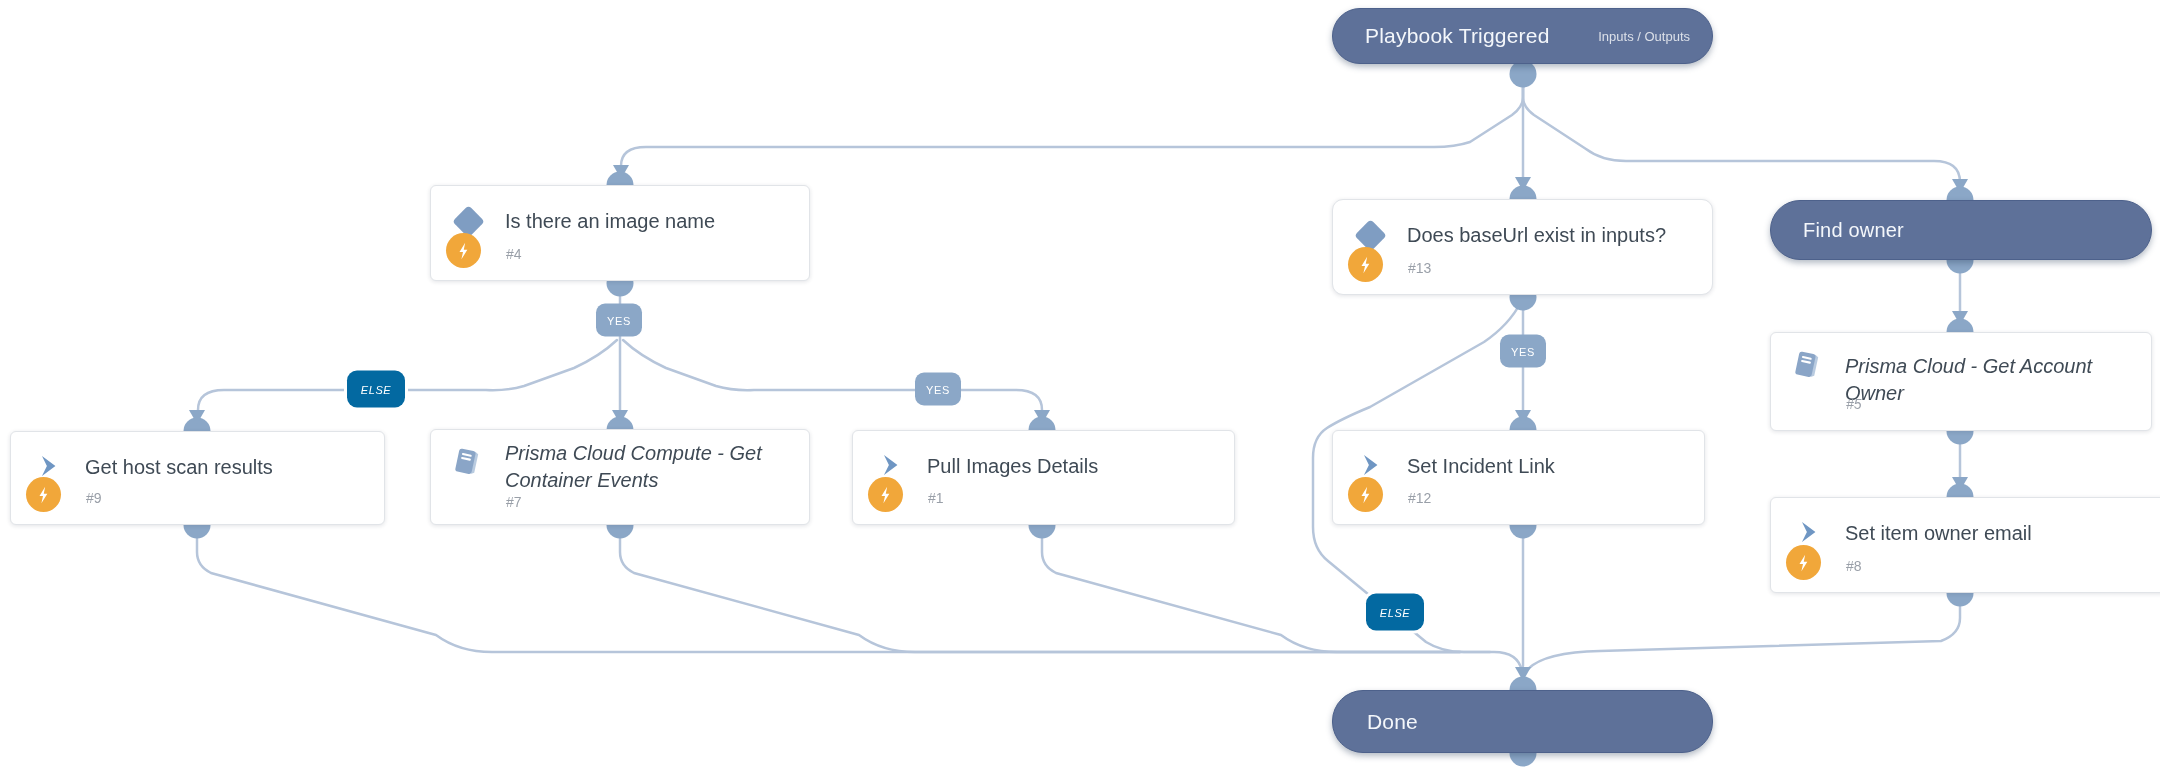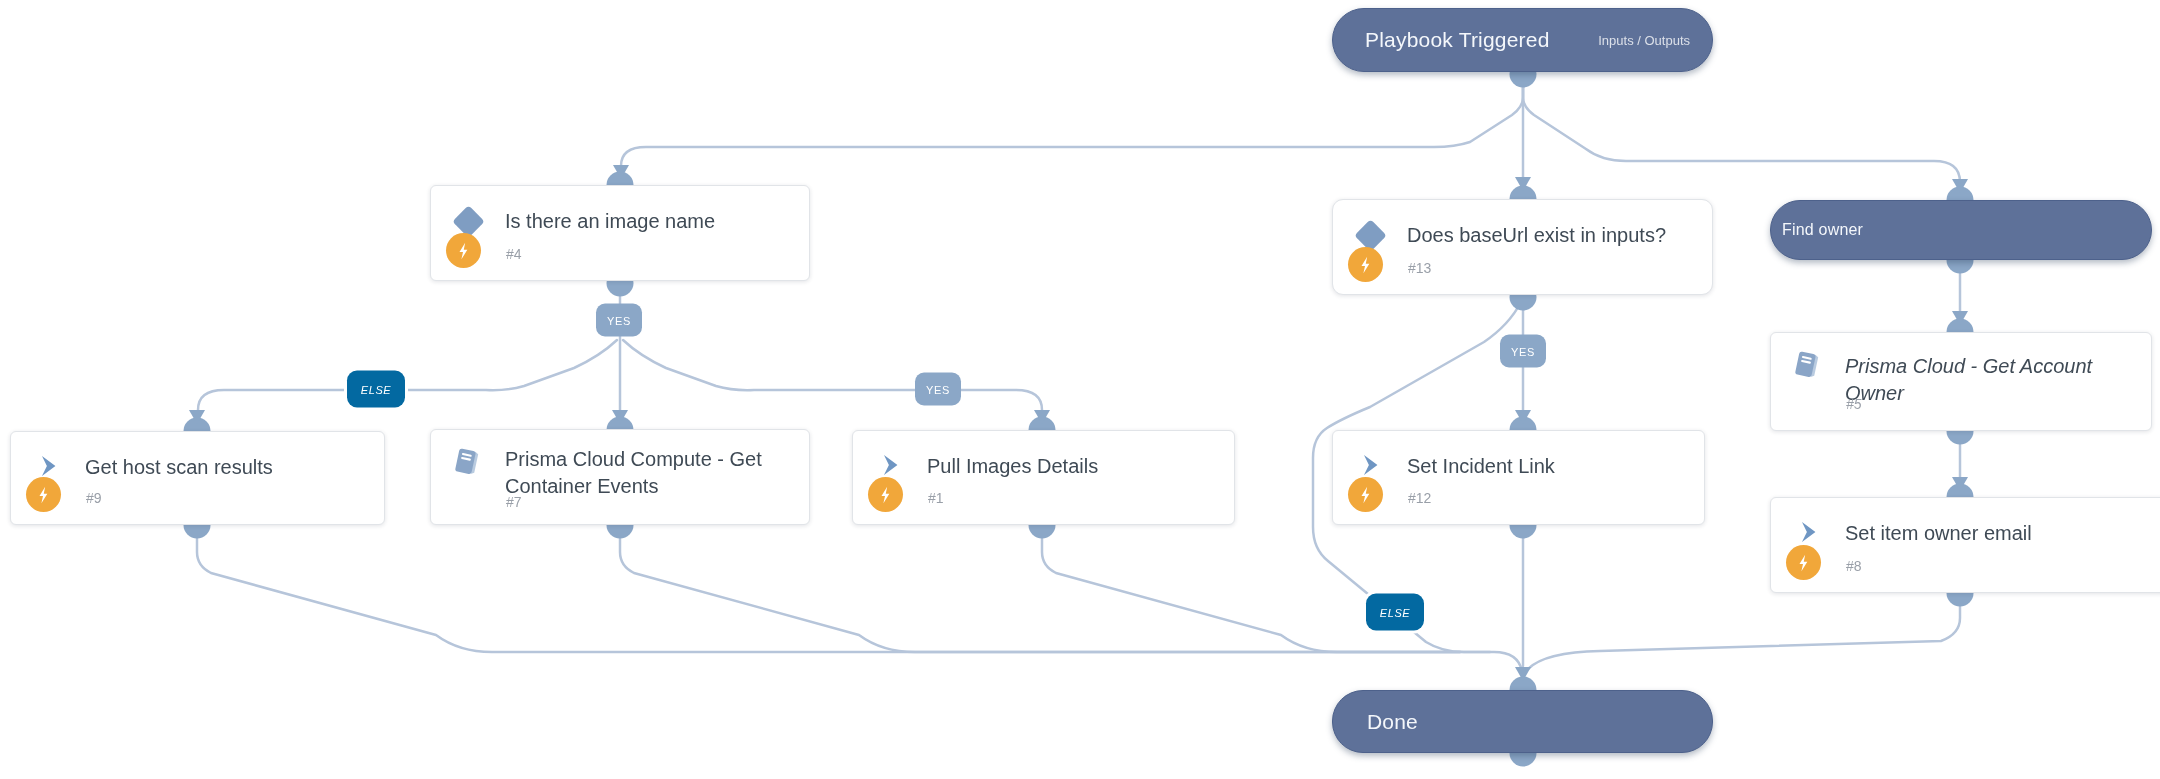--- a/index.html
+++ b/index.html
@@ -107,21 +107,21 @@
     <polygon class="arrowhead" points="1952,179 1968,179 1960,193"></polygon>
     <polygon class="arrowhead" points="189,410 205,410 197,424"></polygon>
     <polygon class="arrowhead" points="612,410 628,410 620,424"></polygon>
     <polygon class="arrowhead" points="1034,410 1050,410 1042,424"></polygon>
     <polygon class="arrowhead" points="1515,410 1531,410 1523,424"></polygon>
     <polygon class="arrowhead" points="1952,311 1968,311 1960,325"></polygon>
     <polygon class="arrowhead" points="1952,477 1968,477 1960,491"></polygon>
     <polygon class="arrowhead" points="1515,667 1531,667 1523,681"></polygon>
   </svg>
 
-  <div class="node pill" style="left:1332px;top:8px;width:381px;height:64px;">
+  <div class="node pill" style="left:1332px;top:8px;width:381px;height:56px;">
     <span class="pill-title">Playbook Triggered</span>
     <span class="pill-link">Inputs / Outputs</span>
   </div>
 
   <div class="node box" style="left:430px;top:185px;width:380px;height:96px;padding-left:44px;">
     <span class="diamond"></span>
     <span class="title">Is there an image name</span>
     <span class="bolt">
       <svg width="20" height="20" viewBox="0 0 24 24">
           <path d="M13.4 2 6.6 13.3h4.2L8.9 22l7.1-11.5h-4.3z" fill="#fff"></path>
@@ -135,21 +135,21 @@
     <span class="title">Does baseUrl exist in inputs?</span>
     <span class="bolt">
       <svg width="20" height="20" viewBox="0 0 24 24">
           <path d="M13.4 2 6.6 13.3h4.2L8.9 22l7.1-11.5h-4.3z" fill="#fff"></path>
         </svg>
     </span>
     <span class="num">#13</span>
   </div>
 
   <div class="node pill" style="left:1770px;top:200px;width:382px;height:60px;border-radius:30px;">
-    <span class="pill-title" style="font-size:16px;padding-left:11px;">Find owner</span>
+    <span class="pill-title" style="font-size:20px;padding-left:32px;">Find owner</span>
   </div>
 
   <div class="node box" style="left:10px;top:431px;width:375px;height:94px;">
     <span class="chev">
       <svg width="28" height="28" viewBox="0 0 24 24">
           <path d="M6 3.5 17.5 12 6 20.5 10.2 12Z" fill="#6f96c3"></path>
         </svg>
     </span>
     <span class="title">Get host scan results</span>
     <span class="bolt">
@@ -164,21 +164,21 @@
     <span class="book">
       <svg width="32" height="32" viewBox="0 0 24 24">
         <g transform="rotate(12 12 12)">
           <path d="M16.5 3.2 19 4.6v14.2l-2.5 1.4z" fill="#b9cbe0"></path>
           <rect x="4.5" y="3" width="12.5" height="17.5" rx="2" fill="#8aa5c7"></rect>
           <rect x="7" y="6" width="7.5" height="1.6" rx=".8" fill="#fff"></rect>
           <rect x="7" y="9" width="7.5" height="1.6" rx=".8" fill="#fff"></rect>
         </g>
       </svg>
     </span>
-    <span class="title" style="top:16px;">Prisma Cloud Compute - Get Container Events</span>
+    <span class="title" style="top:10px;font-style:italic;">Prisma Cloud Compute - Get Container Events</span>
     <span class="num" style="bottom:14px;">#7</span>
   </div>
 
   <div class="node box" style="left:852px;top:430px;width:383px;height:95px;">
     <span class="chev">
       <svg width="28" height="28" viewBox="0 0 24 24">
           <path d="M6 3.5 17.5 12 6 20.5 10.2 12Z" fill="#6f96c3"></path>
         </svg>
     </span>
     <span class="title">Pull Images Details</span>

